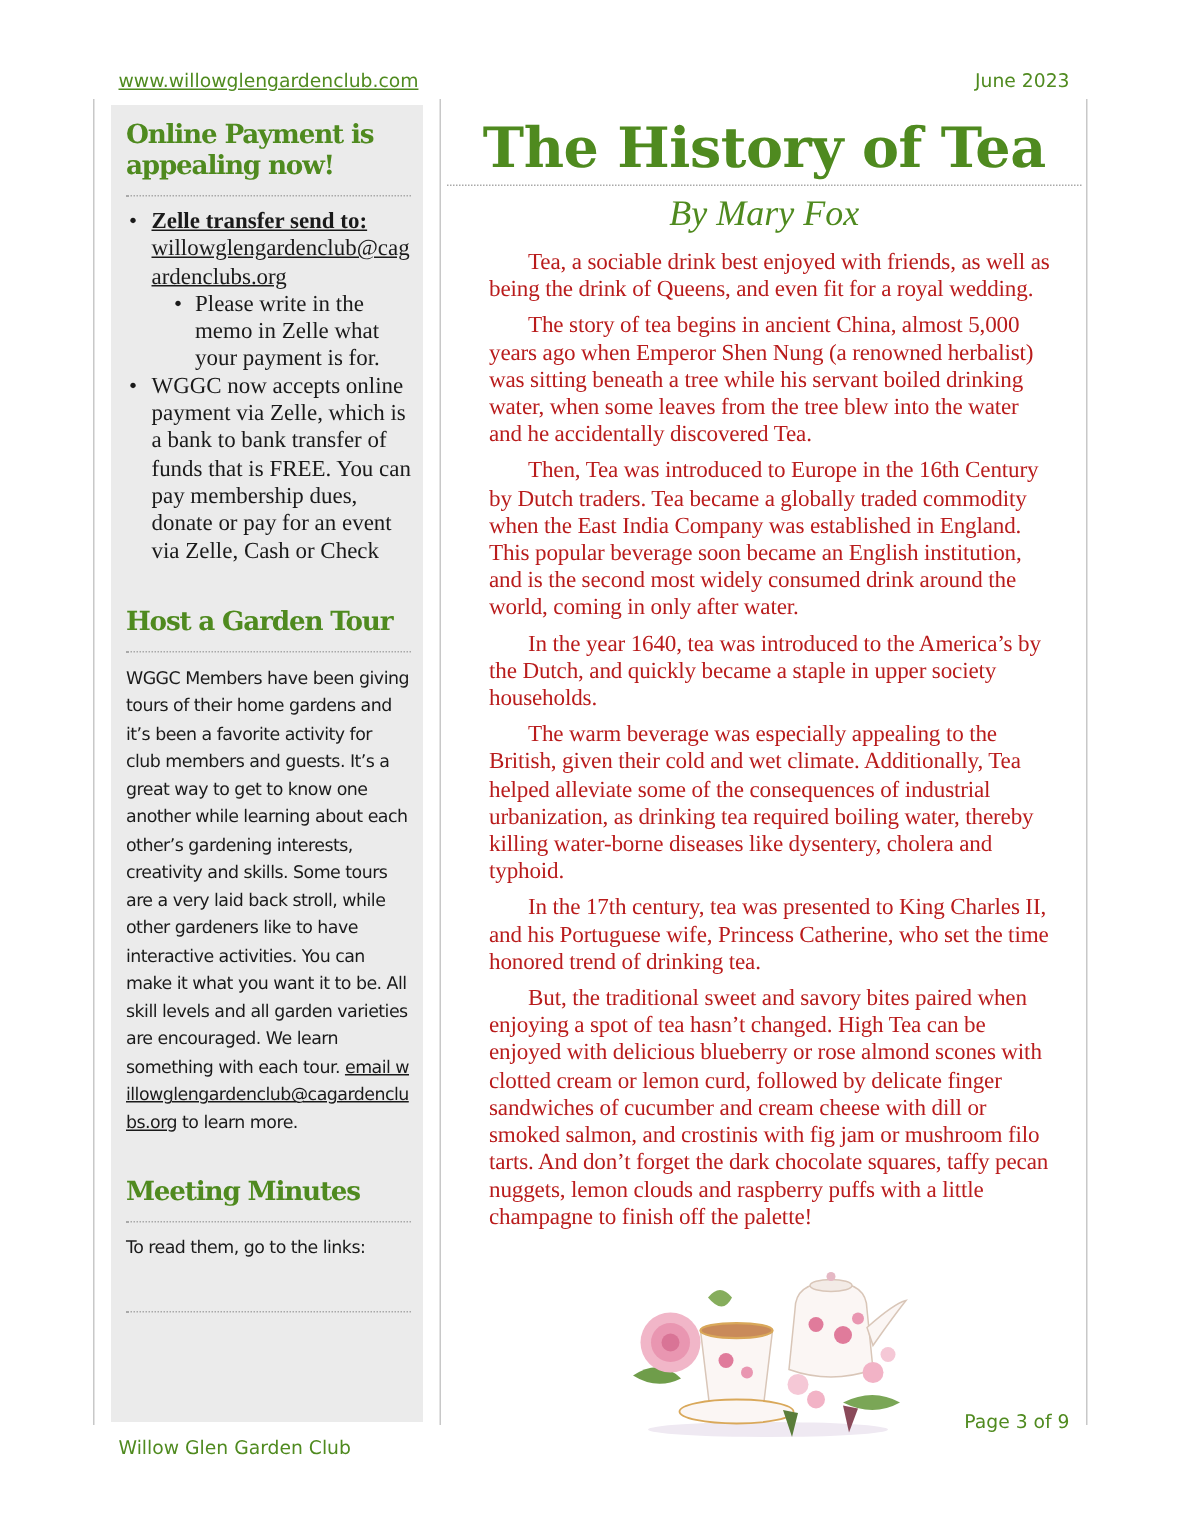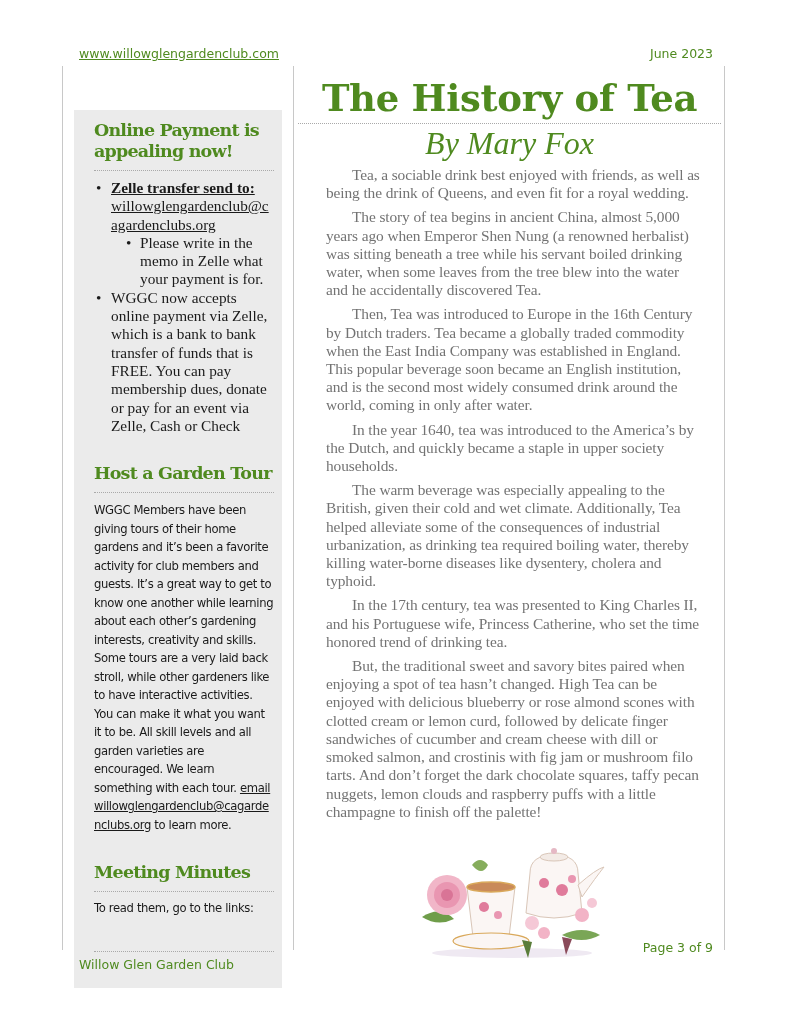--- a/index.html
+++ b/index.html
@@ -5,21 +5,21 @@
   html, body { margin: 0; padding: 0; background: #ffffff; }
   body { width: 791px; height: 1023px; position: relative; overflow: hidden; font-family: "Liberation Serif", serif; color: #1a1a1a; }
 
   .hdr-link { position: absolute; left: 79px; top: 46px; font-family: "DejaVu Sans", sans-serif; font-size: 12.5px; color: #4f8a1f; text-decoration: underline; }
   .hdr-date { position: absolute; right: 78px; top: 46px; font-family: "DejaVu Sans", sans-serif; font-size: 12.5px; color: #4f8a1f; }
 
   .frame-left { position: absolute; left: 62px; top: 66px; width: 1px; height: 884px; background: #c8c8c8; }
   .frame-mid  { position: absolute; left: 293px; top: 66px; width: 1px; height: 884px; background: #c8c8c8; }
   .frame-right{ position: absolute; left: 724px; top: 66px; width: 1px; height: 884px; background: #c8c8c8; }
 
-  .sidebar { position: absolute; left: 74px; top: 70px; width: 208px; height: 878px; background: #ebebeb; box-sizing: border-box; padding: 10px 8px 0 20px; margin-top: 40px; }
+  .sidebar { position: absolute; left: 74px; top: 70px; width: 208px; height: 878px; background: #ebebeb; box-sizing: border-box; padding: 10px 8px 0 10px; }
 
   .side-h { font-family: "DejaVu Serif", serif; font-weight: bold; color: #4f8a1f; letter-spacing: -0.8px; margin: 0; }
   .side-h.big { font-size: 17.5px; line-height: 21px; }
   .dots { border-bottom: 1.5px dotted #a9a9a9; margin: 8px 0 8px 0; }
 
   .pay-list { list-style: none; margin: 0; padding: 0; font-family: "Liberation Serif", serif; font-size: 15.3px; line-height: 18.3px; color: #1a1a1a; }
   .pay-list li { position: relative; padding-left: 17px; }
   .pay-list li::before { content: "•"; position: absolute; left: 2px; top: 0; }
   .pay-list .sub { list-style: none; margin: 0; padding: 0; }
   .pay-list .sub li { padding-left: 29px; }
@@ -32,23 +32,23 @@
 
   .min-intro { font-family: "DejaVu Sans", sans-serif; font-size: 11.6px; line-height: 17px; margin: 0 0 4px 0; letter-spacing: -0.35px; }
   .min-list { list-style: none; margin: 0; padding: 0; font-family: "DejaVu Sans", sans-serif; font-size: 11.6px; line-height: 17px; letter-spacing: -0.35px; }
   .min-list li { position: relative; padding-left: 9px; margin-bottom: 3px; }
   .min-list li::before { content: "•"; position: absolute; left: 0; top: 0; }
   .min-list a { color: #1a1a1a; text-decoration: underline; }
 
   .main { position: absolute; left: 298px; top: 72px; width: 423px; }
   .title { font-family: "DejaVu Serif", serif; font-weight: bold; font-size: 37px; color: #4f8a1f; text-align: center; margin: 8px 0 0 0; letter-spacing: -0.3px; line-height: 36px; }
   .main-dots { border-bottom: 1.5px dotted #a9a9a9; margin: 7px 0 0 0; }
-  .byline { font-family: "Liberation Serif", serif; font-style: italic; font-size: 32px; color: #4f8a1f; text-align: center; margin: 4px 0 8px 0; line-height: 30px; }
+  .byline { font-family: "Liberation Serif", serif; font-style: italic; font-size: 24px; color: #4f8a1f; text-align: center; margin: 4px 0 8px 0; line-height: 30px; }
   .article { padding: 0 18px 0 28px; }
-  .article p { margin: 0 0 6px 0; font-family: "Liberation Serif", serif; font-size: 15.4px; line-height: 18.2px; text-indent: 26px; color: #737373; letter-spacing: -0.1px; }
+  .article p { margin: 0 0 6px 0; font-family: "Liberation Serif", serif; font-size: 15.4px; line-height: 18.2px; text-indent: 26px; color: #b91c1c; letter-spacing: -0.1px; }
 
   .teaset { position: absolute; left: 412px; top: 845px; width: 200px; height: 115px; }
 
   .ftr-left { position: absolute; left: 79px; top: 957px; font-family: "DejaVu Sans", sans-serif; font-size: 12.5px; color: #4f8a1f; }
   .ftr-right { position: absolute; right: 78px; top: 940px; font-family: "DejaVu Sans", sans-serif; font-size: 12.5px; color: #4f8a1f; }
 </style>
 </head>
 <body>
 
 <a class="hdr-link">www.willowglengardenclub.com</a>

